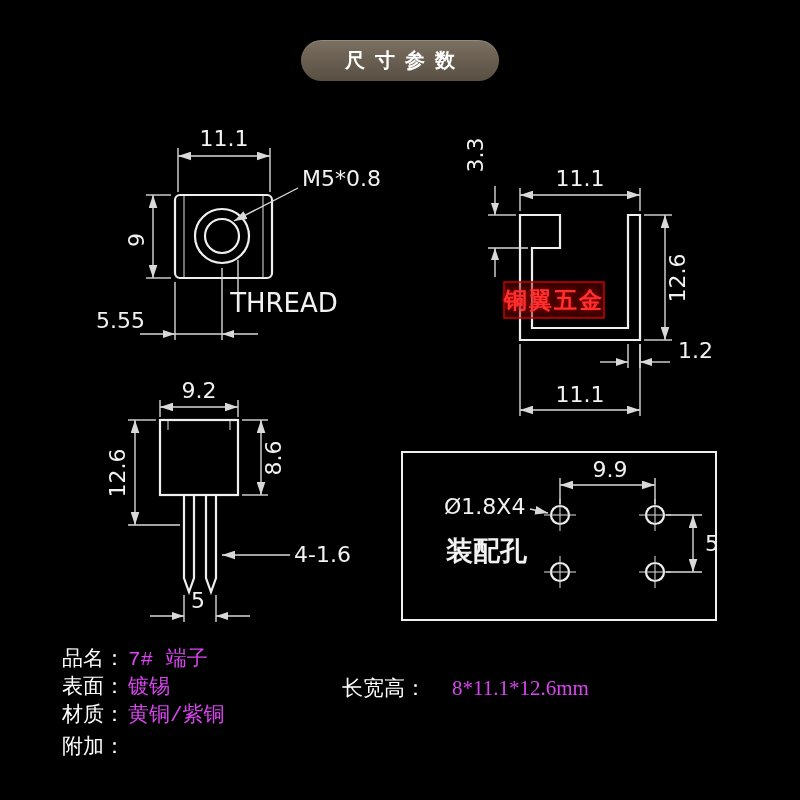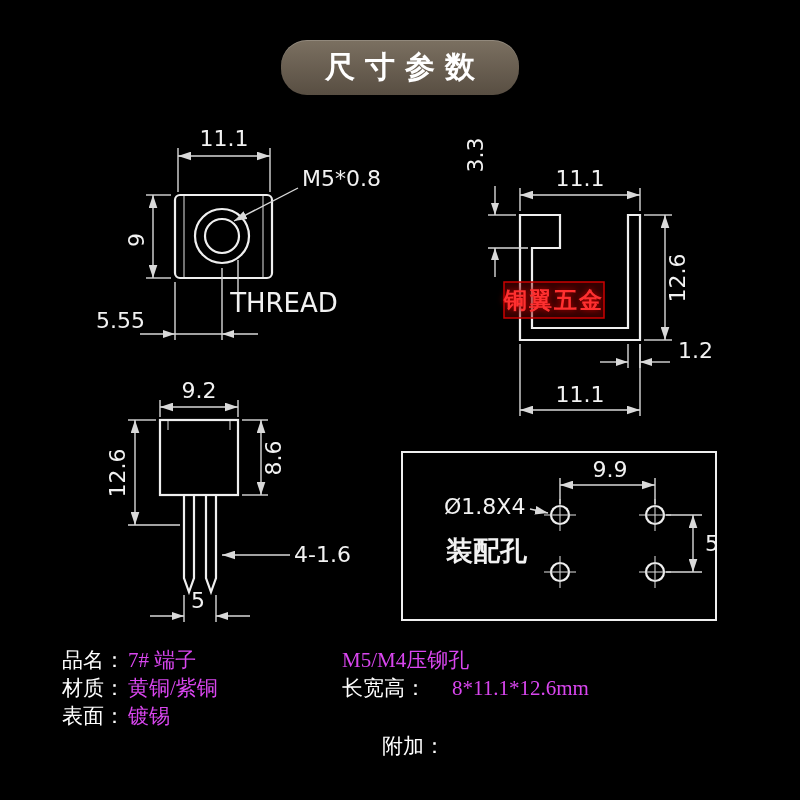--- a/index.html
+++ b/index.html
@@ -4,46 +4,46 @@
 <style>
   html,body{margin:0;padding:0;background:#000;}
   .stage{position:relative;width:800px;height:800px;background:#000;overflow:hidden;
          font-family:"Liberation Serif","DejaVu Serif",serif;}
   
   .badge{position:absolute;top:40px;left:50%;transform:translateX(-50%);
          background:linear-gradient(#7b7061,#584e42);
          border-radius:26px;padding:7px 34px;
          box-shadow:0 2px 6px rgba(0,0,0,.8), inset 0 1px 0 rgba(255,255,255,.18);}
   .badge span{font-family:"Liberation Sans","DejaVu Sans",sans-serif;
-         font-weight:bold;font-size:30px;letter-spacing:10px;color:#fff;
+         font-weight:bold;font-size:20px;letter-spacing:10px;color:#fff;
          padding-left:10px;}
   
   svg.drawing{position:absolute;left:0;top:100px;}
   .ol{stroke:#efefef;stroke-width:2.2;fill:none;stroke-linejoin:miter;}
   .thin{stroke:#cfcfcf;stroke-width:1.1;fill:none;}
   .dl{stroke:#d9d9d9;stroke-width:1.4;fill:none;}
   .arr{fill:#d9d9d9;stroke:none;}
   text.dim{fill:#f2f2f2;font-family:"DejaVu Sans","Liberation Sans",sans-serif;
            font-size:22px;}
   text.big{font-size:27px;font-weight:bold;}
   .wm-text{fill:#ff3030;font-family:"Liberation Sans","DejaVu Sans",sans-serif;
            font-weight:bold;font-size:23px;letter-spacing:2px;
            filter:drop-shadow(0 0 3px #c00000);}
   
   .specs{position:absolute;left:62px;top:646px;width:706px;
          font-size:21px;line-height:28px;}
   .spec-cols{display:flex;}
-  .col.left{width:280px;}
+  .col.left{width:280px;font-family:Liberation Mono, monospace;}
   .col.right{flex:1;}
   .srow{display:flex;height:28px;align-items:center;white-space:nowrap;}
   .slabel{color:#ffffff;}
   .svalue{color:#d946ef;}
   .col.left .slabel,.spec-footer .slabel{width:66px;flex:none;}
   .col.right .slabel{width:110px;flex:none;}
-  .spec-footer{margin-top:2px;flex-direction:column;}
+  .spec-footer{margin-top:2px;}
 </style>
 </head>
 <body>
 
 <div class="stage">
 
   <div class="badge">
     <span>尺寸参数</span>
   </div>
 
@@ -205,31 +205,30 @@
   </svg>
 
   <div class="specs">
     <div class="spec-cols">
       <div class="col left">
         <div class="srow">
           <span class="slabel">品名：</span>
           <span class="svalue">7# 端子</span>
         </div>
         <div class="srow">
+          <span class="slabel">表面：</span>
+          <span class="svalue">镀锡</span>
+        </div>
+        <div class="srow">
           <span class="slabel">材质：</span>
           <span class="svalue">黄铜/紫铜</span>
         </div>
-        <div class="srow">
-          <span class="slabel">表面：</span>
-          <span class="svalue">镀锡</span>
-        </div>
       </div>
       <div class="col right">
         <div class="srow">
-          <span class="svalue">M5/M4压铆孔</span>
         </div>
         <div class="srow">
           <span class="slabel">长宽高：</span>
           <span class="svalue">8*11.1*12.6mm</span>
         </div>
       </div>
     </div>
     <div class="srow spec-footer">
       <span class="slabel">附加：</span>
     </div>

